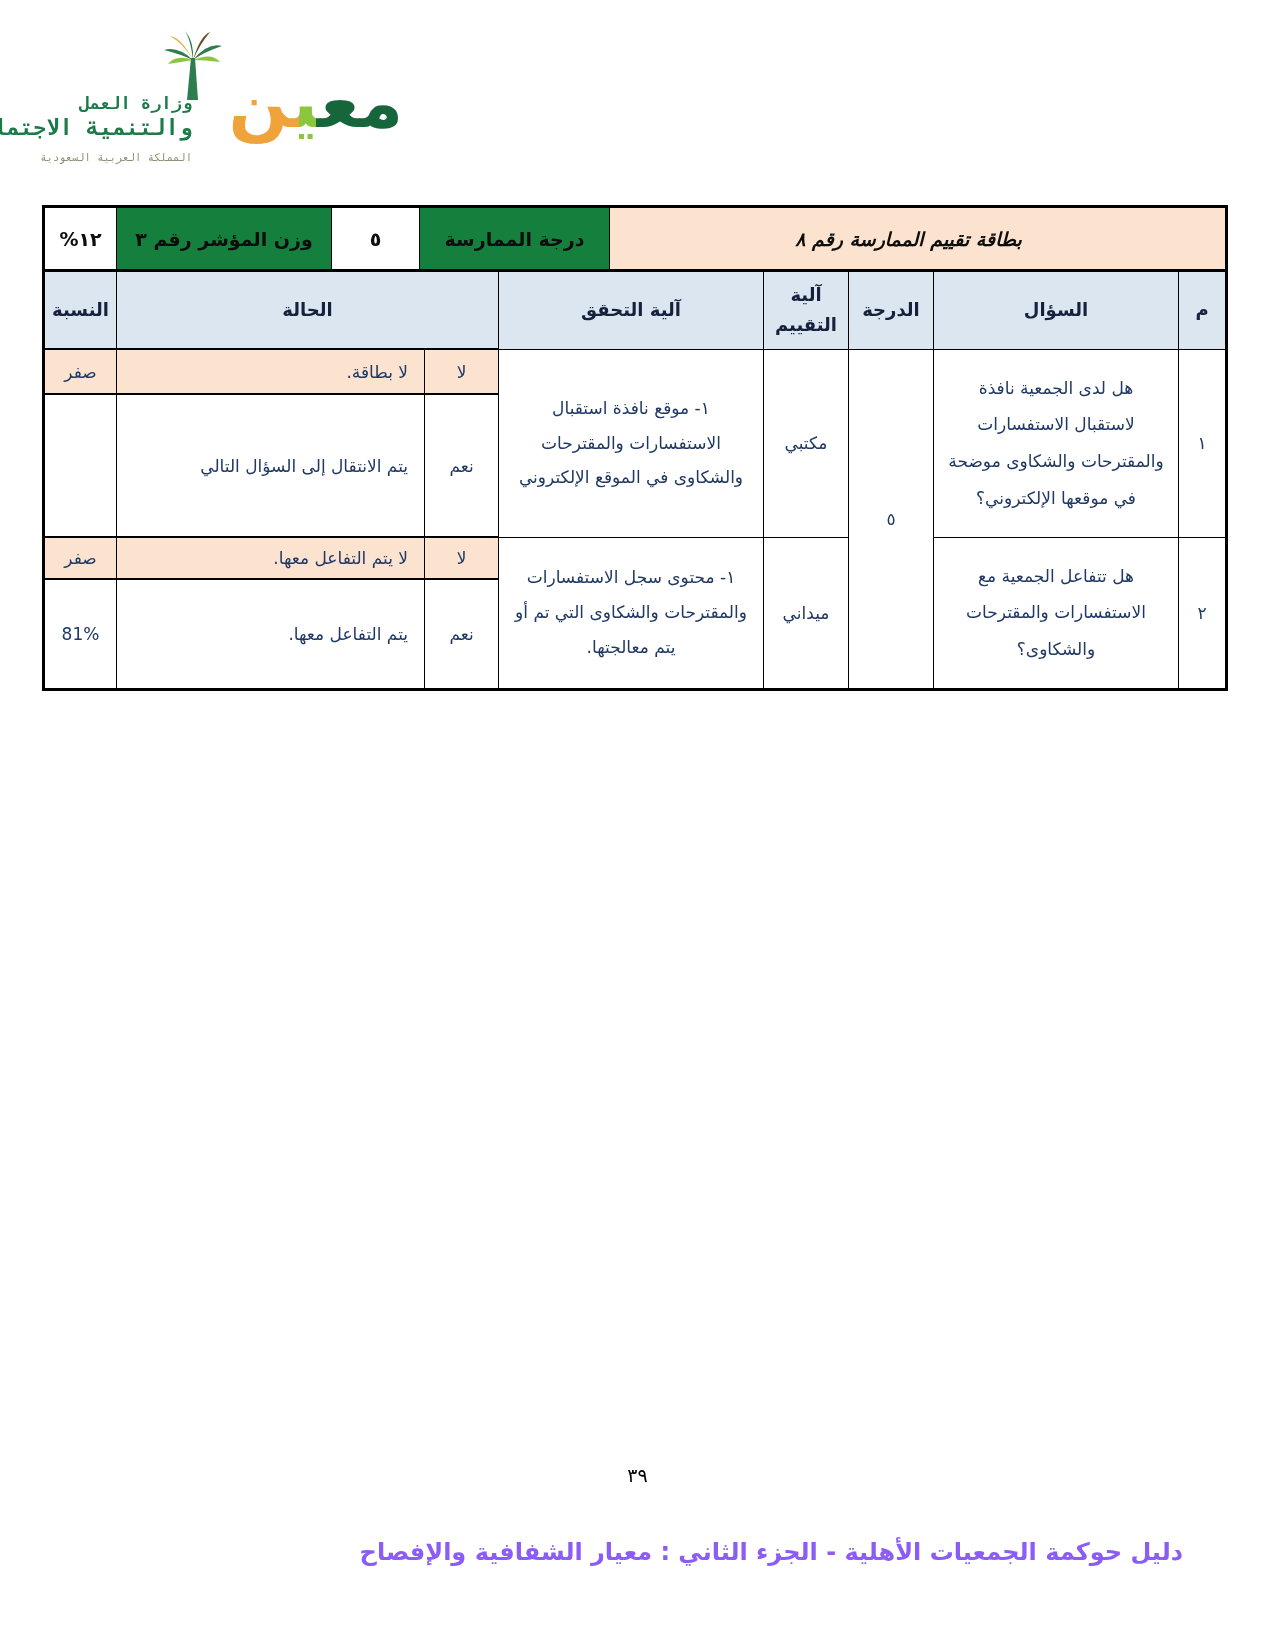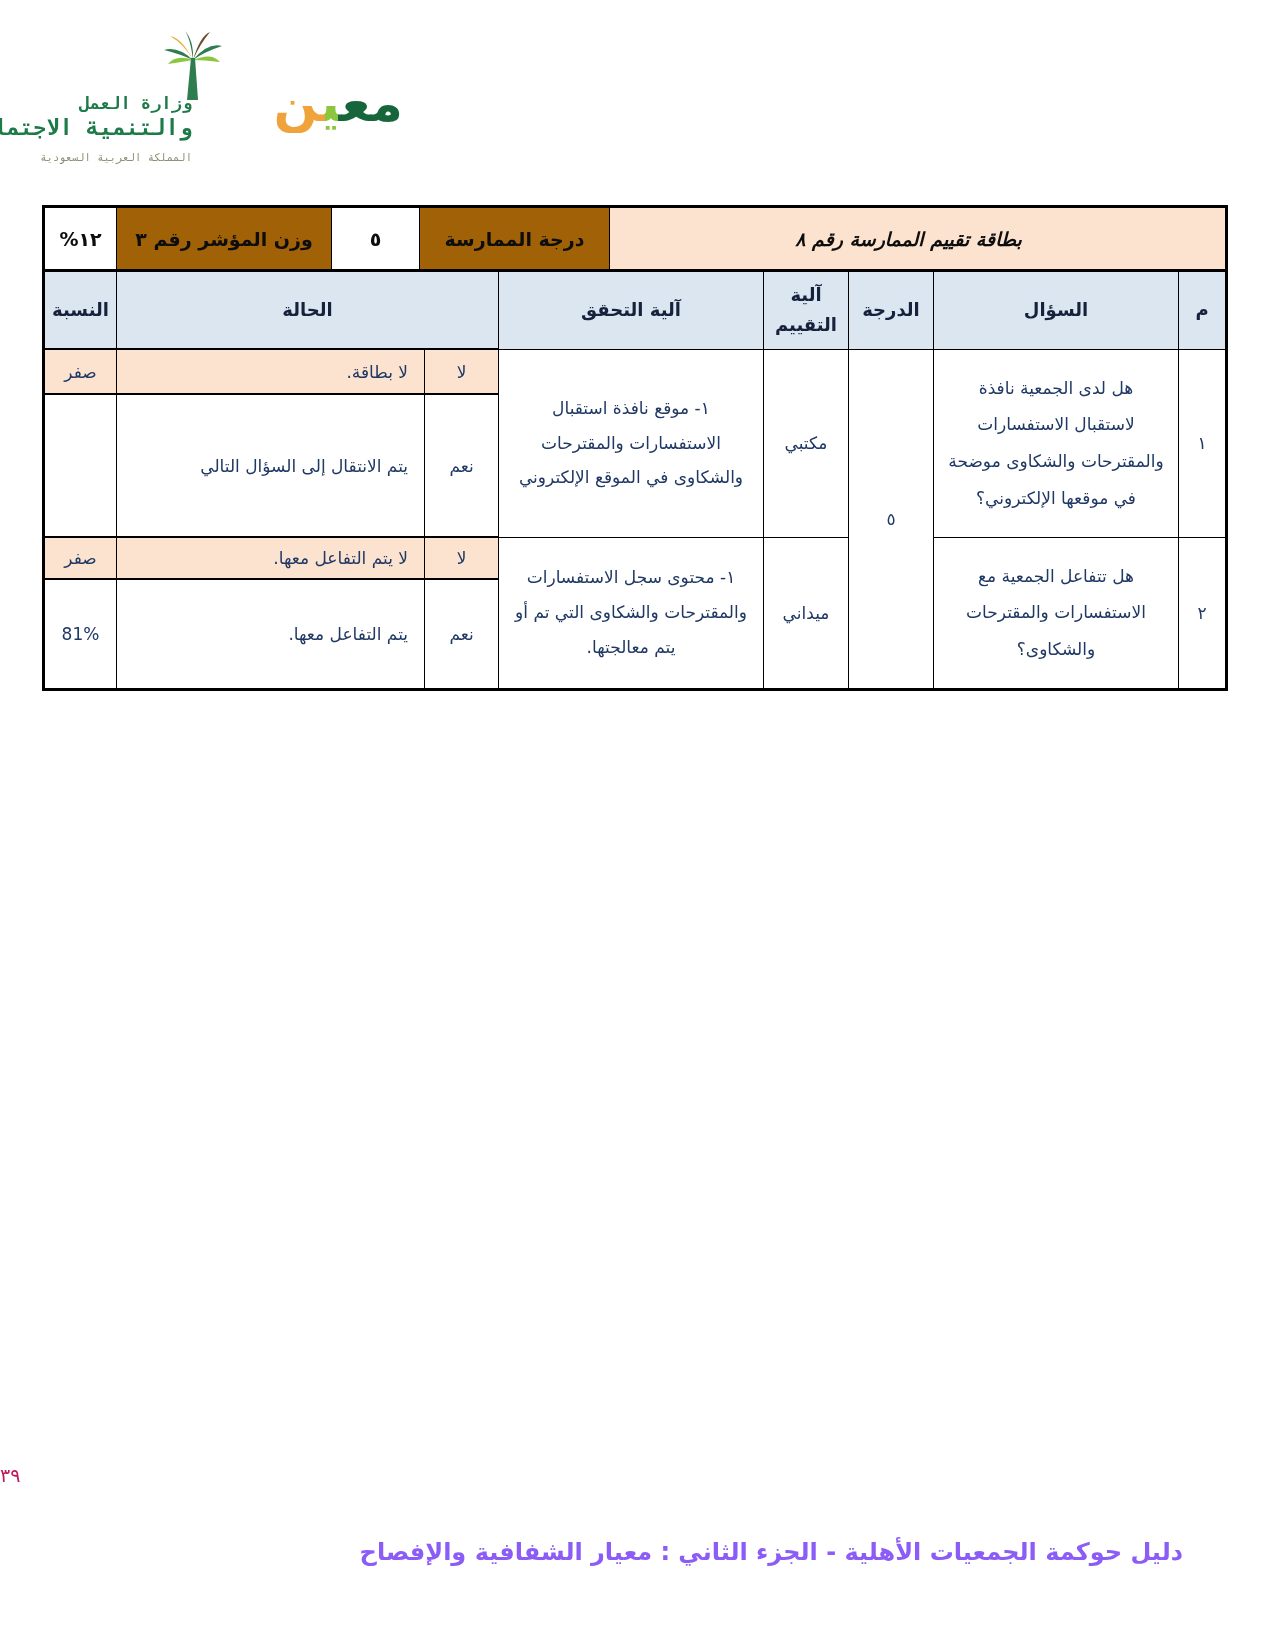--- a/index.html
+++ b/index.html
@@ -12,33 +12,33 @@
   
   .ministry { position:absolute; left:62px; top:26px; width:162px; height:140px; }
   .palm { position:absolute; right:-2px; top:2px; }
   .ministry-text { position:absolute; top:68px; right:32px; text-align:right; direction:rtl; white-space:nowrap;font-family:Liberation Mono, monospace; }
   .ministry-line1 { font-size:17px; font-weight:bold; color:#1d7a49; line-height:1.3; }
   .ministry-line2 { font-size:22px; font-weight:bold; color:#1d7a49; line-height:1.3; }
   .ministry-line3 { font-size:10.5px; color:#8e8f72; margin-top:6px; letter-spacing:.5px; }
 
   .maeen { position:absolute; left:233px; top:48px; width:170px; height:120px; direction:rtl; }
   .maeen-word {
-    font-size:52px; font-weight:bold; line-height:110px;
+    font-size:70px; font-weight:bold; line-height:110px;
     background:linear-gradient(90deg,#f1a33b 0%,#f1a33b 40%,#8cc63f 40%,#8cc63f 50%,#17663b 50%,#17663b 100%);
     -webkit-background-clip:text; background-clip:text; color:transparent;
   }
 
   
   .table-wrap { position:absolute; left:42px; top:205px; width:1183px; }
   table { border-collapse:collapse; table-layout:fixed; width:1183px; direction:rtl; }
   td, th { border:1.5px solid #000; vertical-align:middle; overflow:hidden; }
 
   .title-table { border:3px solid #000; border-bottom:0; }
   .title-table td { height:63px; font-size:19px; font-weight:bold; color:#0d0d0d; text-align:center; }
-  .cell-blue { background:#a16207; }
+  .cell-blue { background:#15803d; }
   .cell-peach { background:#fbe3d0; }
   .card-title { text-align:left; padding-right:18px;font-style:italic; }
 
   .main-table { border:3px solid #000; border-top:2.5px solid #000; }
   .main-table th {
     background:#dce6f1; color:#16223c; font-size:18px; font-weight:bold;
     text-align:center; height:78px; line-height:1.7;
   }
   .main-table td { color:#1f3864; font-size:17px; text-align:center; }
 
@@ -50,22 +50,22 @@
   .h-no2  { height:42px; }
   .h-yes2 { height:110px; }
 
   .question-cell { text-align:left; padding:6px 14px; line-height:2.15; font-size:17px; }
   .verify-cell   { text-align:left; padding:6px 12px; line-height:2.05; font-size:16.5px; }
   .status-cell   { text-align:right !important; padding:0 16px; font-size:17px; }
   .score-cell    { font-size:18px; }
   .num-cell      { font-size:17px; }
 
   
-  .page-number { position:absolute; left:0; right:0; top:1464px; 
-                 font-size:19px; color:#be185d; }
+  .page-number { position:absolute; left:0; right:0; top:1464px; text-align:center;
+                 font-size:19px; color:#000000; }
   .doc-footer  { position:absolute; right:92px; top:1538px; direction:rtl;
                  font-size:24px; font-weight:bold; color:#8b5cf6; white-space:nowrap; }
 </style>
 </head>
 <body>
 
 <div class="page">
 
   <div class="ministry">
     <svg class="palm" width="66" height="72" viewBox="0 0 66 72">

